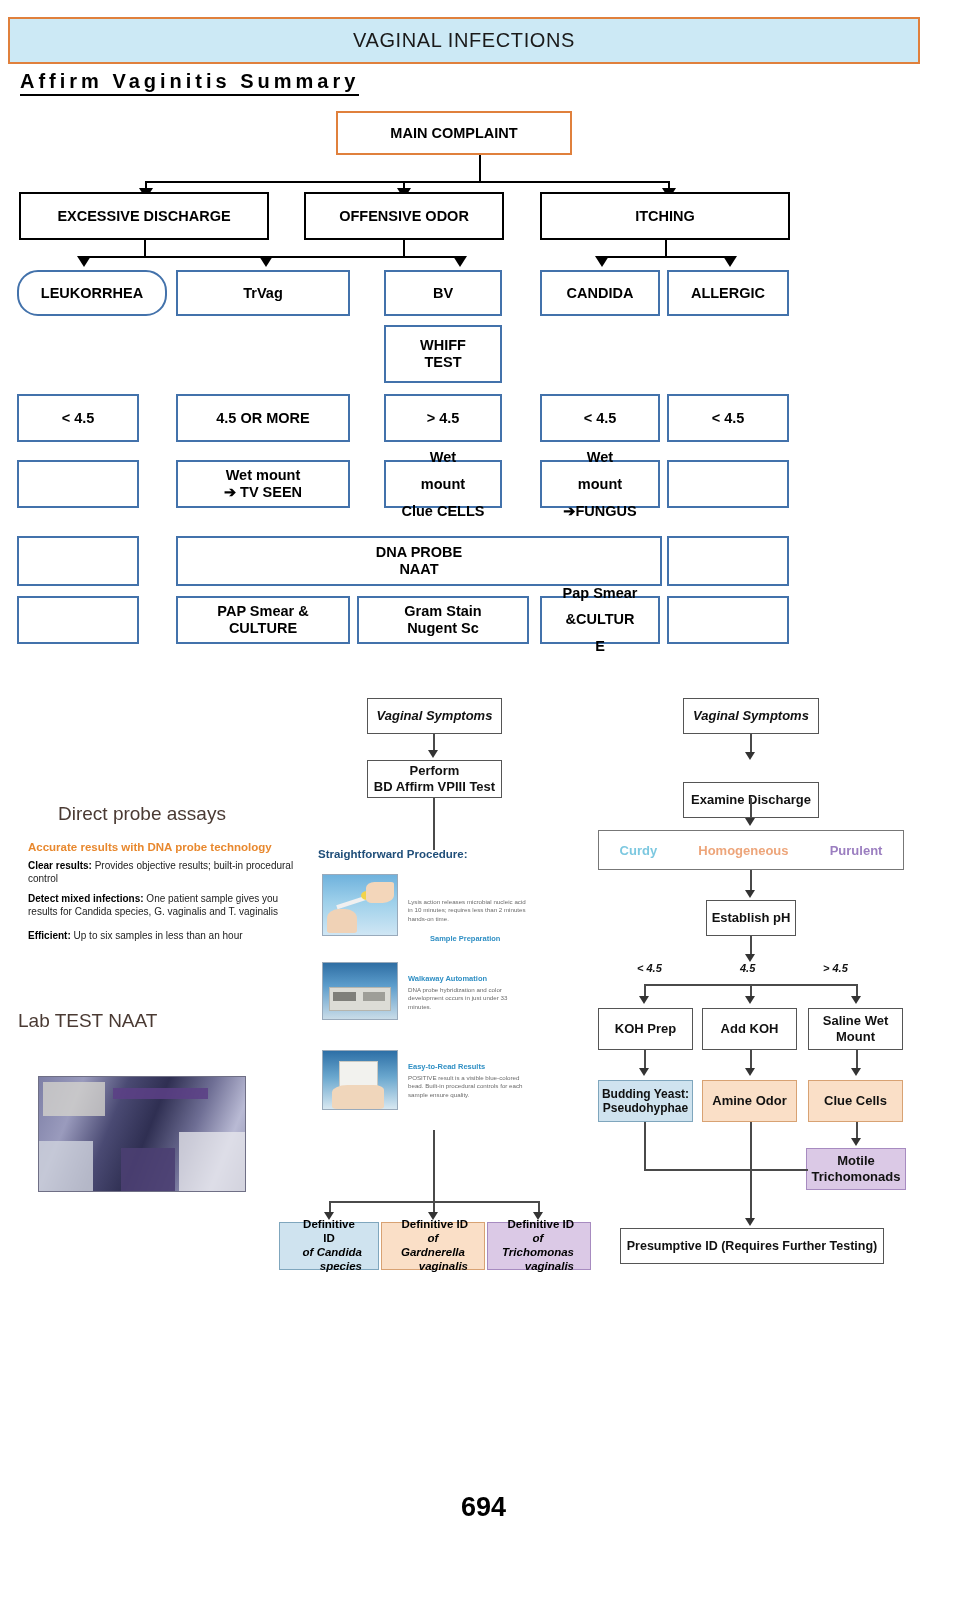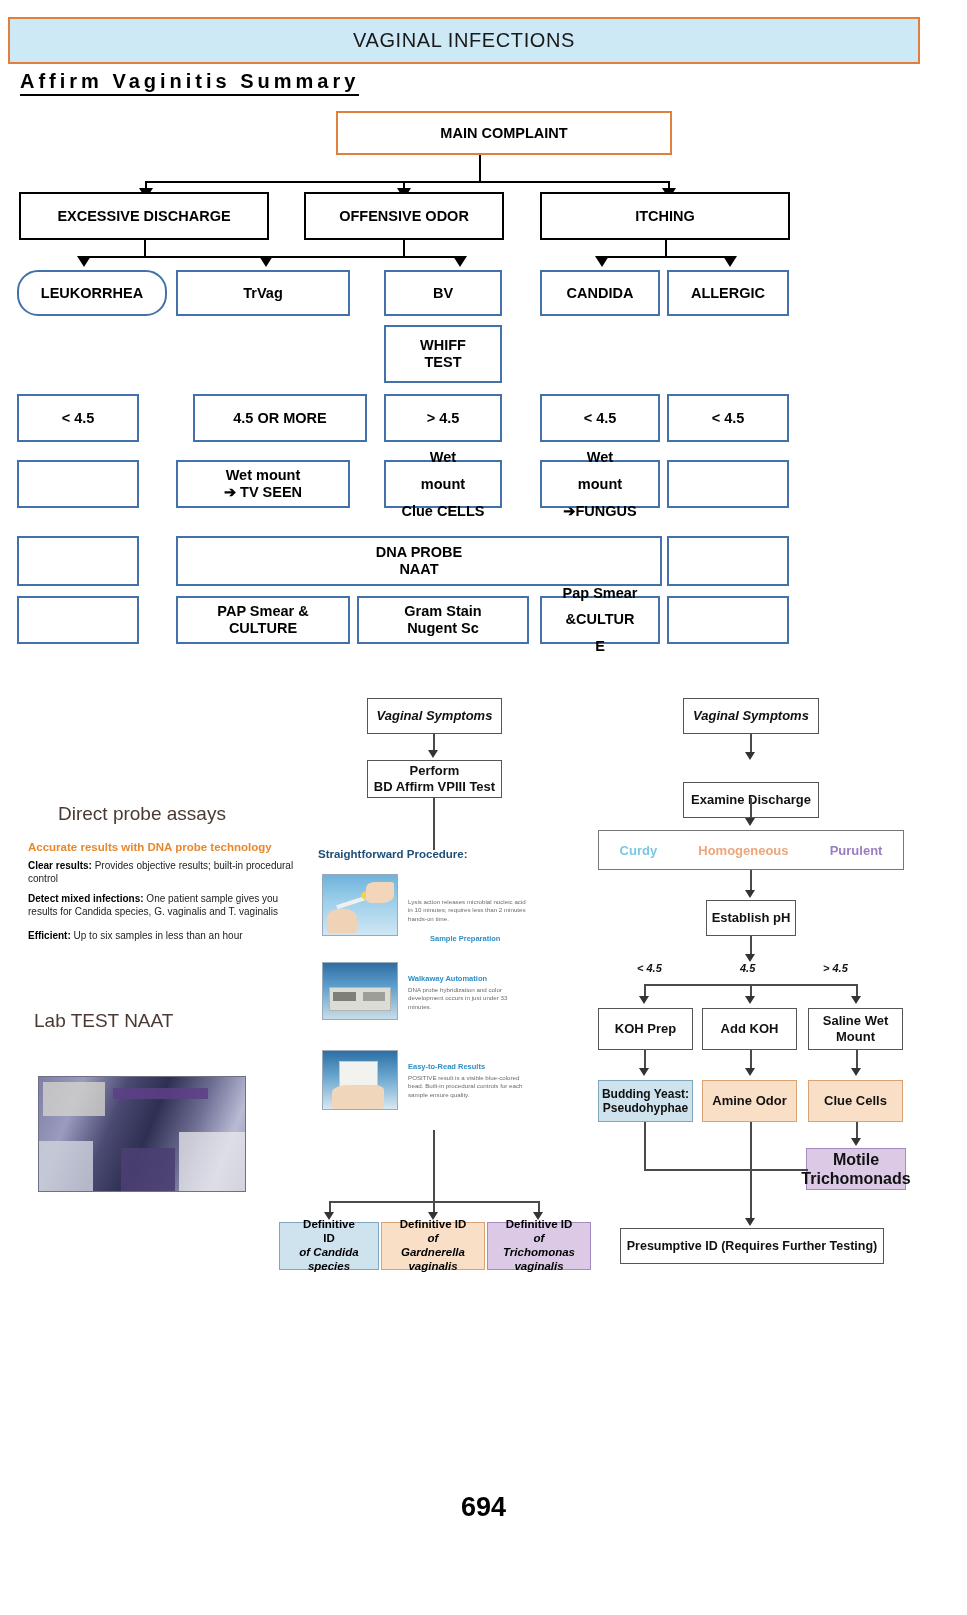--- a/index.html
+++ b/index.html
@@ -64,21 +64,21 @@
   #dp-head {
     left: 28px; top: 841px; width: 270px;
     font-size: 11.5px; font-weight: bold; color: #e8882e;
   }
   .dp-para {
     font-size: 10px; line-height: 1.28; color: #222; width: 268px;
   }
   .dp-para b { color:#000; }
 
   #labtest-title {
-    left: 34px; top: 1008px; width: 280px;
+    left: 18px; top: 1008px; width: 280px;
     font-size: 19px; color: #4a3a33; line-height: 1.35;
   }
   #labtest-photo {
     left: 38px; top: 1076px; width: 208px; height: 116px;
     background:
       linear-gradient(112deg,#7d7fa6 0%, #9a9bbd 18%, #4a4a73 36%, #2f2f52 52%, #6f6f95 70%, #b9bad4 86%, #8e8fae 100%),
       #6c6d90;
     border: 1px solid #6f6f85;
     overflow: hidden;
   }
@@ -119,21 +119,21 @@
   }
 
   #sfp-title {
     left: 318px; top: 848px; font-size: 11.5px; font-weight: bold; color:#1f4e79;
   }
   .proc-photo { border:1px solid #9ab; }
   .proc-head { font-size:7.5px; font-weight:bold; color:#2f8fc4; }
   .proc-body { font-size:6.2px; color:#6a6a6a; line-height:1.35; width:120px; }
 
   .idbox {
-    display:flex;align-items:center;justify-content:center;text-align:center;
+    display:flex;align-items:flex-end;justify-content:center;text-align:center;
     font-size:11.5px;font-weight:bold;line-height:1.2;padding:16px;
   }
   .idbox i { }
 
   
   .rbox {
     display:flex;align-items:center;justify-content:center;text-align:center;
     background:#fff;border:1.5px solid #555;font-size:13px;font-weight:bold;
     line-height:1.2;color:#111;padding:2px;
   }
@@ -147,21 +147,21 @@
 </style>
 </head>
 <body>
 
 <div class="abs" id="title-banner">
   <span class="txt">VAGINAL INFECTIONS</span>
 </div>
 
 <div class="abs" id="section-heading">Affirm Vaginitis Summary</div>
 
-<div class="abs fbox orange" style="left:336px;top:111px;width:336px;height:44px;">
+<div class="abs fbox orange" style="left:336px;top:111px;width:236px;height:44px;">
   <span>MAIN COMPLAINT</span>
 </div>
 
 <div class="abs vline" style="left:479px;top:155px;height:28px;"></div>
 <div class="abs hline" style="left:145px;top:181px;width:524px;"></div>
 <div class="abs vline" style="left:145px;top:181px;height:9px;"></div>
 <div class="abs vline" style="left:403px;top:181px;height:9px;"></div>
 <div class="abs vline" style="left:668px;top:181px;height:9px;"></div>
 <div class="abs arrowdn" style="left:139px;top:188px;"></div>
 <div class="abs arrowdn" style="left:397px;top:188px;"></div>
@@ -208,21 +208,21 @@
 </div>
 
 <div class="abs fbox blue" style="left:384px;top:325px;width:118px;height:58px;flex-direction:column;">
   <span>WHIFF</span>
   <span>TEST</span>
 </div>
 
 <div class="abs fbox blue" style="left:17px;top:394px;width:122px;height:48px;">
   <span>&lt; 4.5</span>
 </div>
-<div class="abs fbox blue" style="left:176px;top:394px;width:174px;height:48px;margin-left:17px;">
+<div class="abs fbox blue" style="left:176px;top:394px;width:174px;height:48px;">
   <span>4.5 OR MORE</span>
 </div>
 <div class="abs fbox blue" style="left:384px;top:394px;width:118px;height:48px;">
   <span>&gt; 4.5</span>
 </div>
 <div class="abs fbox blue" style="left:540px;top:394px;width:120px;height:48px;">
   <span>&lt; 4.5</span>
 </div>
 <div class="abs fbox blue" style="left:667px;top:394px;width:122px;height:48px;">
   <span>&lt; 4.5</span>
@@ -419,21 +419,21 @@
 </div>
 <div class="abs rbox" style="left:702px;top:1080px;width:95px;height:42px;background:#fadfc7;border-color:#d8a273;">
   <span>Amine Odor</span>
 </div>
 <div class="abs rbox" style="left:808px;top:1080px;width:95px;height:42px;background:#fadfc7;border-color:#d8a273;">
   <span>Clue Cells</span>
 </div>
 
 <div class="abs dline" style="left:856px;top:1122px;height:20px;"></div>
 <div class="abs darrow" style="left:851px;top:1138px;"></div>
-<div class="abs rbox" style="left:806px;top:1148px;width:100px;height:42px;background:#dbc9e6;border-color:#a78bc0;flex-direction:column;font-size:16px;">
+<div class="abs rbox" style="left:806px;top:1148px;width:100px;height:42px;background:#dbc9e6;border-color:#a78bc0;flex-direction:column;font-size:13px;">
   <span>Motile</span>
   <span>Trichomonads</span>
 </div>
 
 <div class="abs dline" style="left:644px;top:1122px;height:48px;"></div>
 <div class="abs dhline" style="left:644px;top:1169px;width:164px;"></div>
 <div class="abs dline" style="left:750px;top:1122px;height:100px;"></div>
 <div class="abs darrow" style="left:745px;top:1218px;"></div>
 
 <div class="abs rbox" style="left:620px;top:1228px;width:264px;height:36px;font-size:12.5px;">

